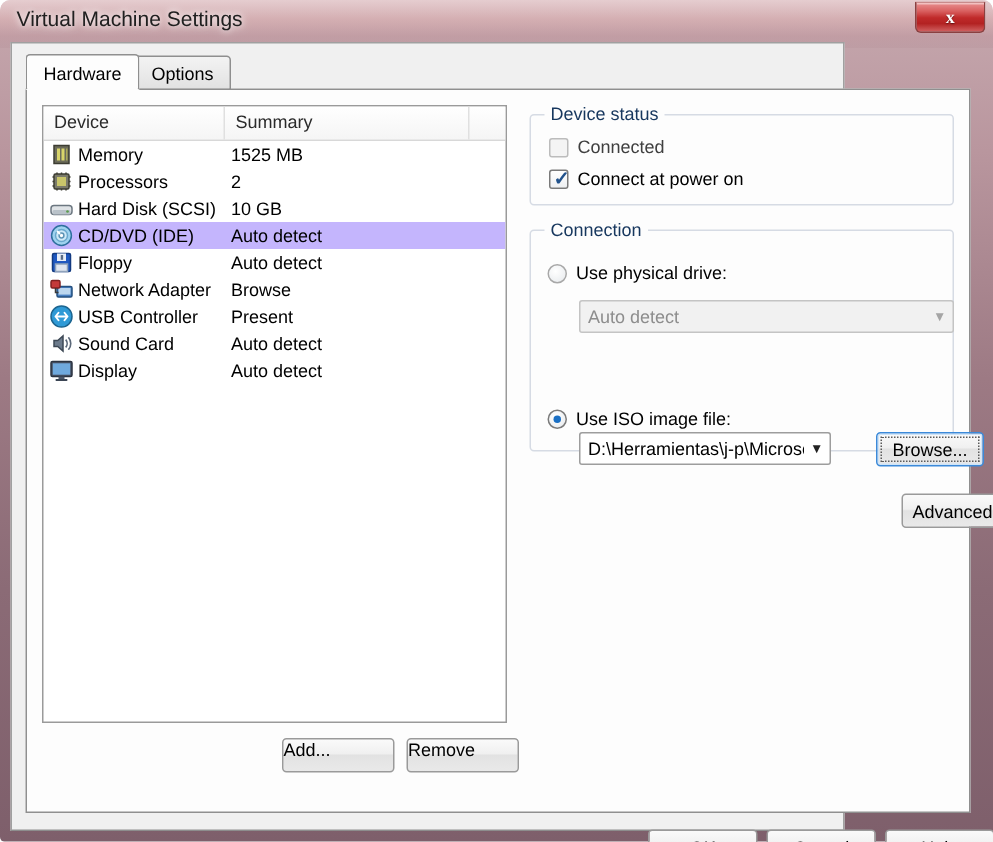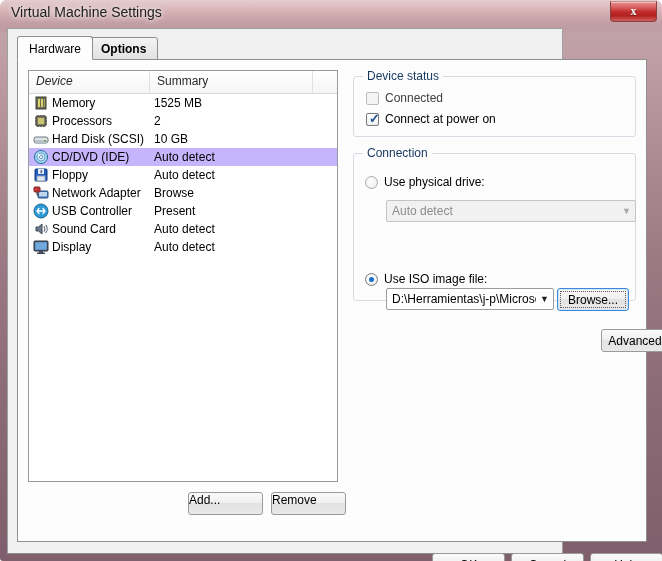--- a/index.html
+++ b/index.html
@@ -108,21 +108,20 @@
     border-bottom: 1px solid #fdfdfd;
     z-index: 3;
     top: -1px;
     height: 24px;
     padding-top: 4px;
   }
   .tab.inactive {
     background: linear-gradient(180deg, #f3f3f3 0%, #e2e2e2 100%);
     border-bottom: 1px solid #8f8f8f;
     z-index: 1;
-    font-weight: bold;
   }
 
   
   #tabpanel {
     position: absolute;
     left: 9px; top: 30px;
     width: 630px; height: 483px;
     box-sizing: border-box;
     background: #fdfdfd;
     border: 1px solid #8f8f8f;
@@ -147,21 +146,21 @@
   .hcell {
     box-sizing: border-box;
     padding: 3px 0 0 7px;
     font-size: 12px;
     color: #2b2b2b;
     border-right: 1px solid #e0e0e0;
     height: 22px;
     overflow: hidden;
     white-space: nowrap;
   }
-  #hcell-device  { width: 121px; font-style: italic; }
+  #hcell-device  { width: 121px; }
   #hcell-summary { width: 163px; }
   #hcell-spare   { width: 24px; border-right: none; }
 
   .device-row {
     display: flex;
     align-items: center;
     height: 18px;
     padding-left: 4px;
     cursor: default;
   }
@@ -314,21 +313,21 @@
     font-size: 12px;
     font-family: "Liberation Sans", sans-serif;
     color: #000;
     background: linear-gradient(180deg, #fafafa 0%, #f0f0f0 45%, #e2e2e2 50%, #e9e9e9 100%);
     border: 1px solid #9a9a9a;
     border-radius: 3px;
     cursor: pointer;
     display: flex; align-items: center; justify-content: center;
   }
   #btn-browse {
-    left: 539px; top: 228px; width: 72px;
+    left: 566px; top: 228px; width: 72px;
     border: 1px solid #3c8ad9;
     box-shadow: 0 0 0 1px #cfe4f7 inset;
   }
   #btn-browse .focus-ring {
     position: absolute;
     left: 2px; top: 2px; right: 2px; bottom: 2px;
     border: 1px dotted #5a5a5a;
   }
   #btn-advanced { left: 583px; top: 269px; width: 78px; justify-content: center; }
 

